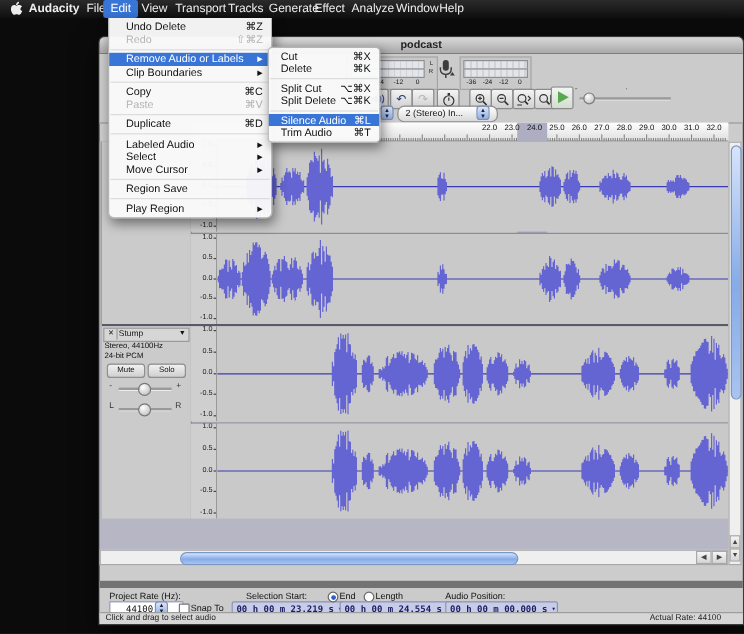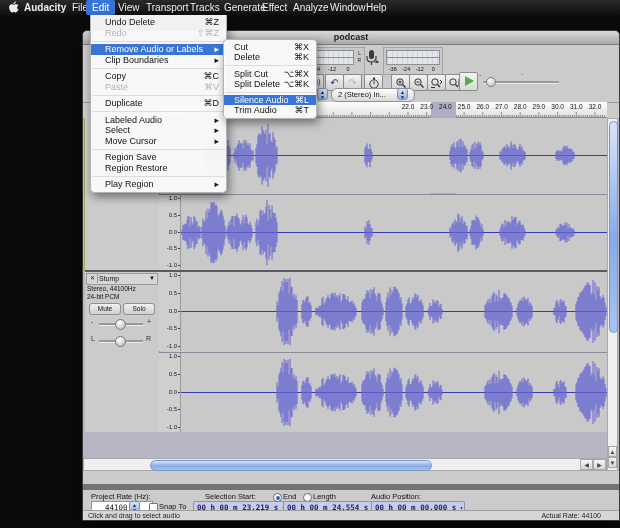--- a/index.html
+++ b/index.html
@@ -549,21 +549,20 @@
       <div class="menu-item"><span>Copy</span><span class="mi-r">⌘C</span></div>
       <div class="menu-item dis"><span>Paste</span><span class="mi-r">⌘V</span></div>
       <div class="menu-sep"></div>
       <div class="menu-item"><span>Duplicate</span><span class="mi-r">⌘D</span></div>
       <div class="menu-sep"></div>
       <div class="menu-item"><span>Labeled Audio</span><span class="mi-r">▸</span></div>
       <div class="menu-item"><span>Select</span><span class="mi-r">▸</span></div>
       <div class="menu-item"><span>Move Cursor</span><span class="mi-r">▸</span></div>
       <div class="menu-sep"></div>
       <div class="menu-item"><span>Region Save</span><span class="mi-r"></span></div>
-      <div class="menu-item"><span>Region Restore</span><span class="mi-r"></span></div>
       <div class="menu-sep"></div>
       <div class="menu-item"><span>Play Region</span><span class="mi-r">▸</span></div>
     </div>
   <div id="submenu" class="menu">
       <div class="menu-item"><span>Cut</span><span class="mi-r">⌘X</span></div>
       <div class="menu-item"><span>Delete</span><span class="mi-r">⌘K</span></div>
       <div class="menu-sep"></div>
       <div class="menu-item"><span>Split Cut</span><span class="mi-r">⌥⌘X</span></div>
       <div class="menu-item"><span>Split Delete</span><span class="mi-r">⌥⌘K</span></div>
       <div class="menu-sep"></div>

